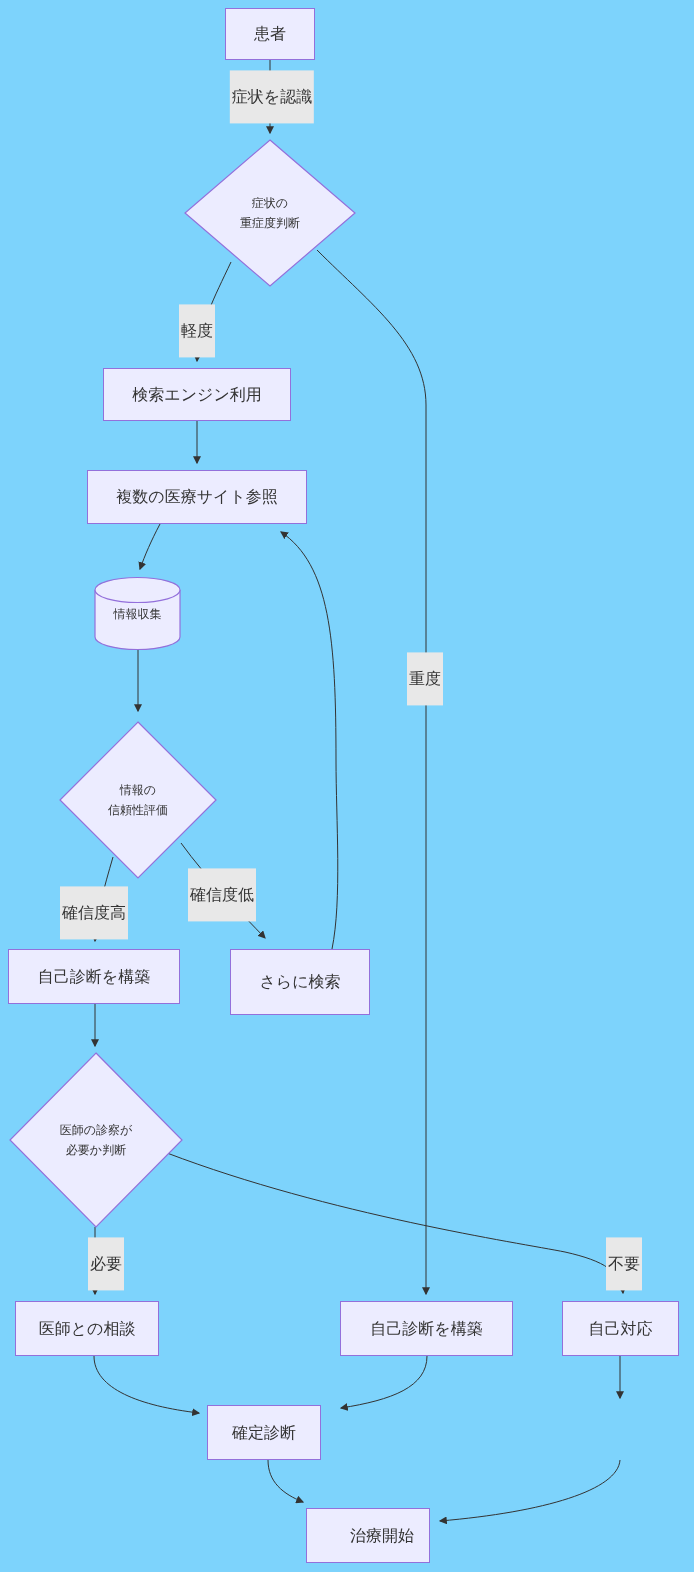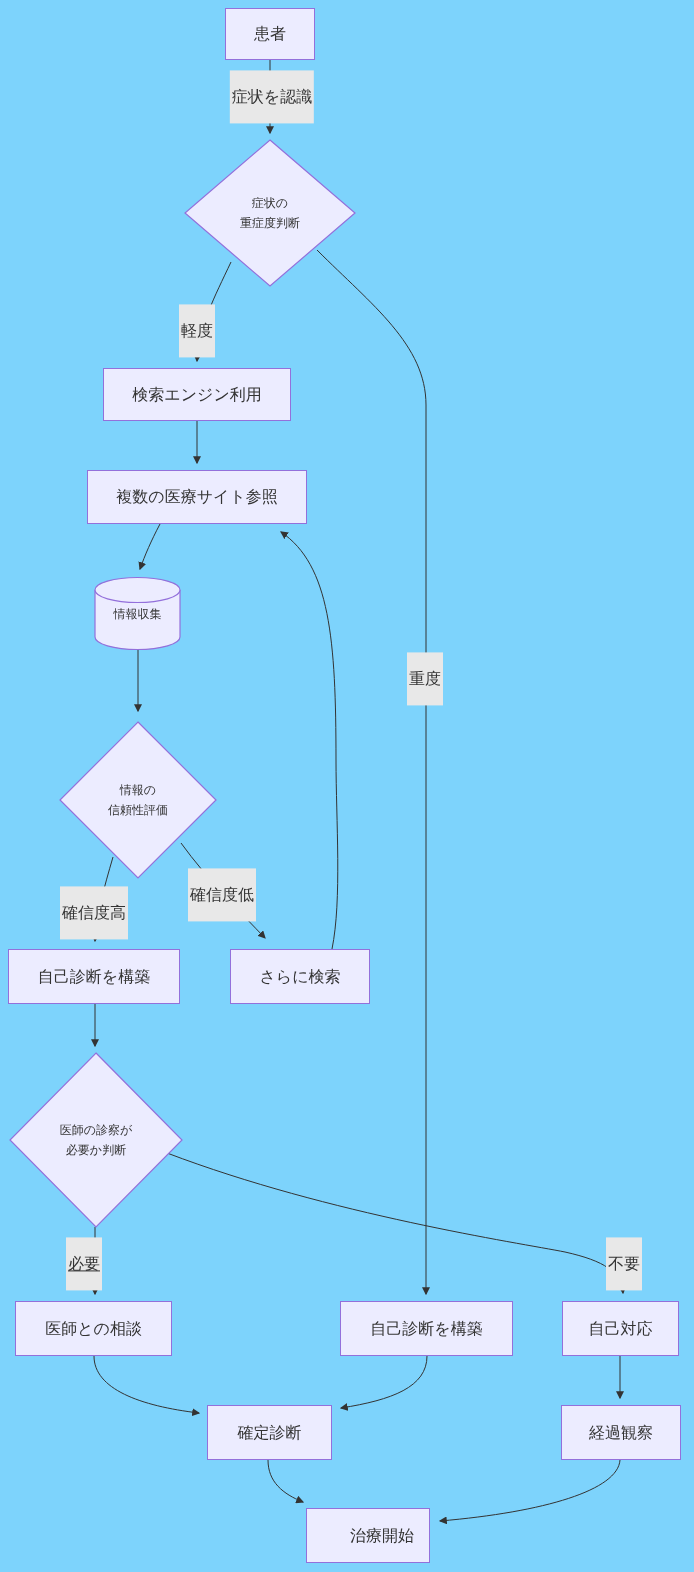--- a/index.html
+++ b/index.html
@@ -86,31 +86,30 @@
   </svg>
 
   <div class="node" style="left:225px;top:8px;width:90px;height:52px;">患者</div>
 
   <div class="node" style="left:103px;top:368px;width:188px;height:53px;">検索エンジン利用</div>
 
   <div class="node" style="left:87px;top:470px;width:220px;height:54px;">複数の医療サイト参照</div>
 
   <div class="node" style="left:8px;top:949px;width:172px;height:55px;">自己診断を構築</div>
 
-  <div class="node" style="left:230px;top:949px;width:140px;height:55px;">さらに検索</div>
+  <div class="node" style="left:230px;top:949px;width:140px;height:66px;">さらに検索</div>
 
-  <div class="node" style="left:15px;top:1301px;width:157px;height:55px;">医師との相談</div>
+  <div class="node" style="left:15px;top:1301px;width:144px;height:55px;">医師との相談</div>
 
   <div class="node" style="left:340px;top:1301px;width:173px;height:55px;">自己診断を構築</div>
 
   <div class="node" style="left:562px;top:1301px;width:117px;height:55px;">自己対応</div>
 
-  <div class="node" style="left:207px;top:1405px;width:125px;height:55px;">確定診断</div>
+  <div class="node" style="left:207px;top:1405px;width:114px;height:55px;">確定診断</div>
 
-  <div class="node" style="left:561px;top:1405px;width:120px;height:55px;">経過観察</div>
 
   <div class="node" style="left:306px;top:1508px;width:124px;height:55px;padding-left:28px;">治療開始</div>
 
   <div class="shape-label" style="left:190px;top:183px;width:160px;height:60px;">症状の
 重症度判断</div>
 
   <div class="shape-label" style="left:87px;top:598px;width:101px;height:32px;">情報収集</div>
 
   <div class="shape-label" style="left:16px;top:1110px;width:160px;height:60px;">医師の診察が
 必要か判断</div>
@@ -121,17 +120,17 @@
   <div class="edge-label" style="left:272px;top:97px;">症状を認識</div>
 
   <div class="edge-label" style="left:197px;top:331px;">軽度</div>
 
   <div class="edge-label" style="left:425px;top:679px;">重度</div>
 
   <div class="edge-label" style="left:94px;top:913px;">確信度高</div>
 
   <div class="edge-label" style="left:222px;top:895px;">確信度低</div>
 
-  <div class="edge-label" style="left:84px;top:1264px;text-decoration:underline;">必要</div>
+  <div class="edge-label" style="left:106px;top:1264px;">必要</div>
 
   <div class="edge-label" style="left:624px;top:1264px;">不要</div>
 
 </div>
 
 </body></html>

